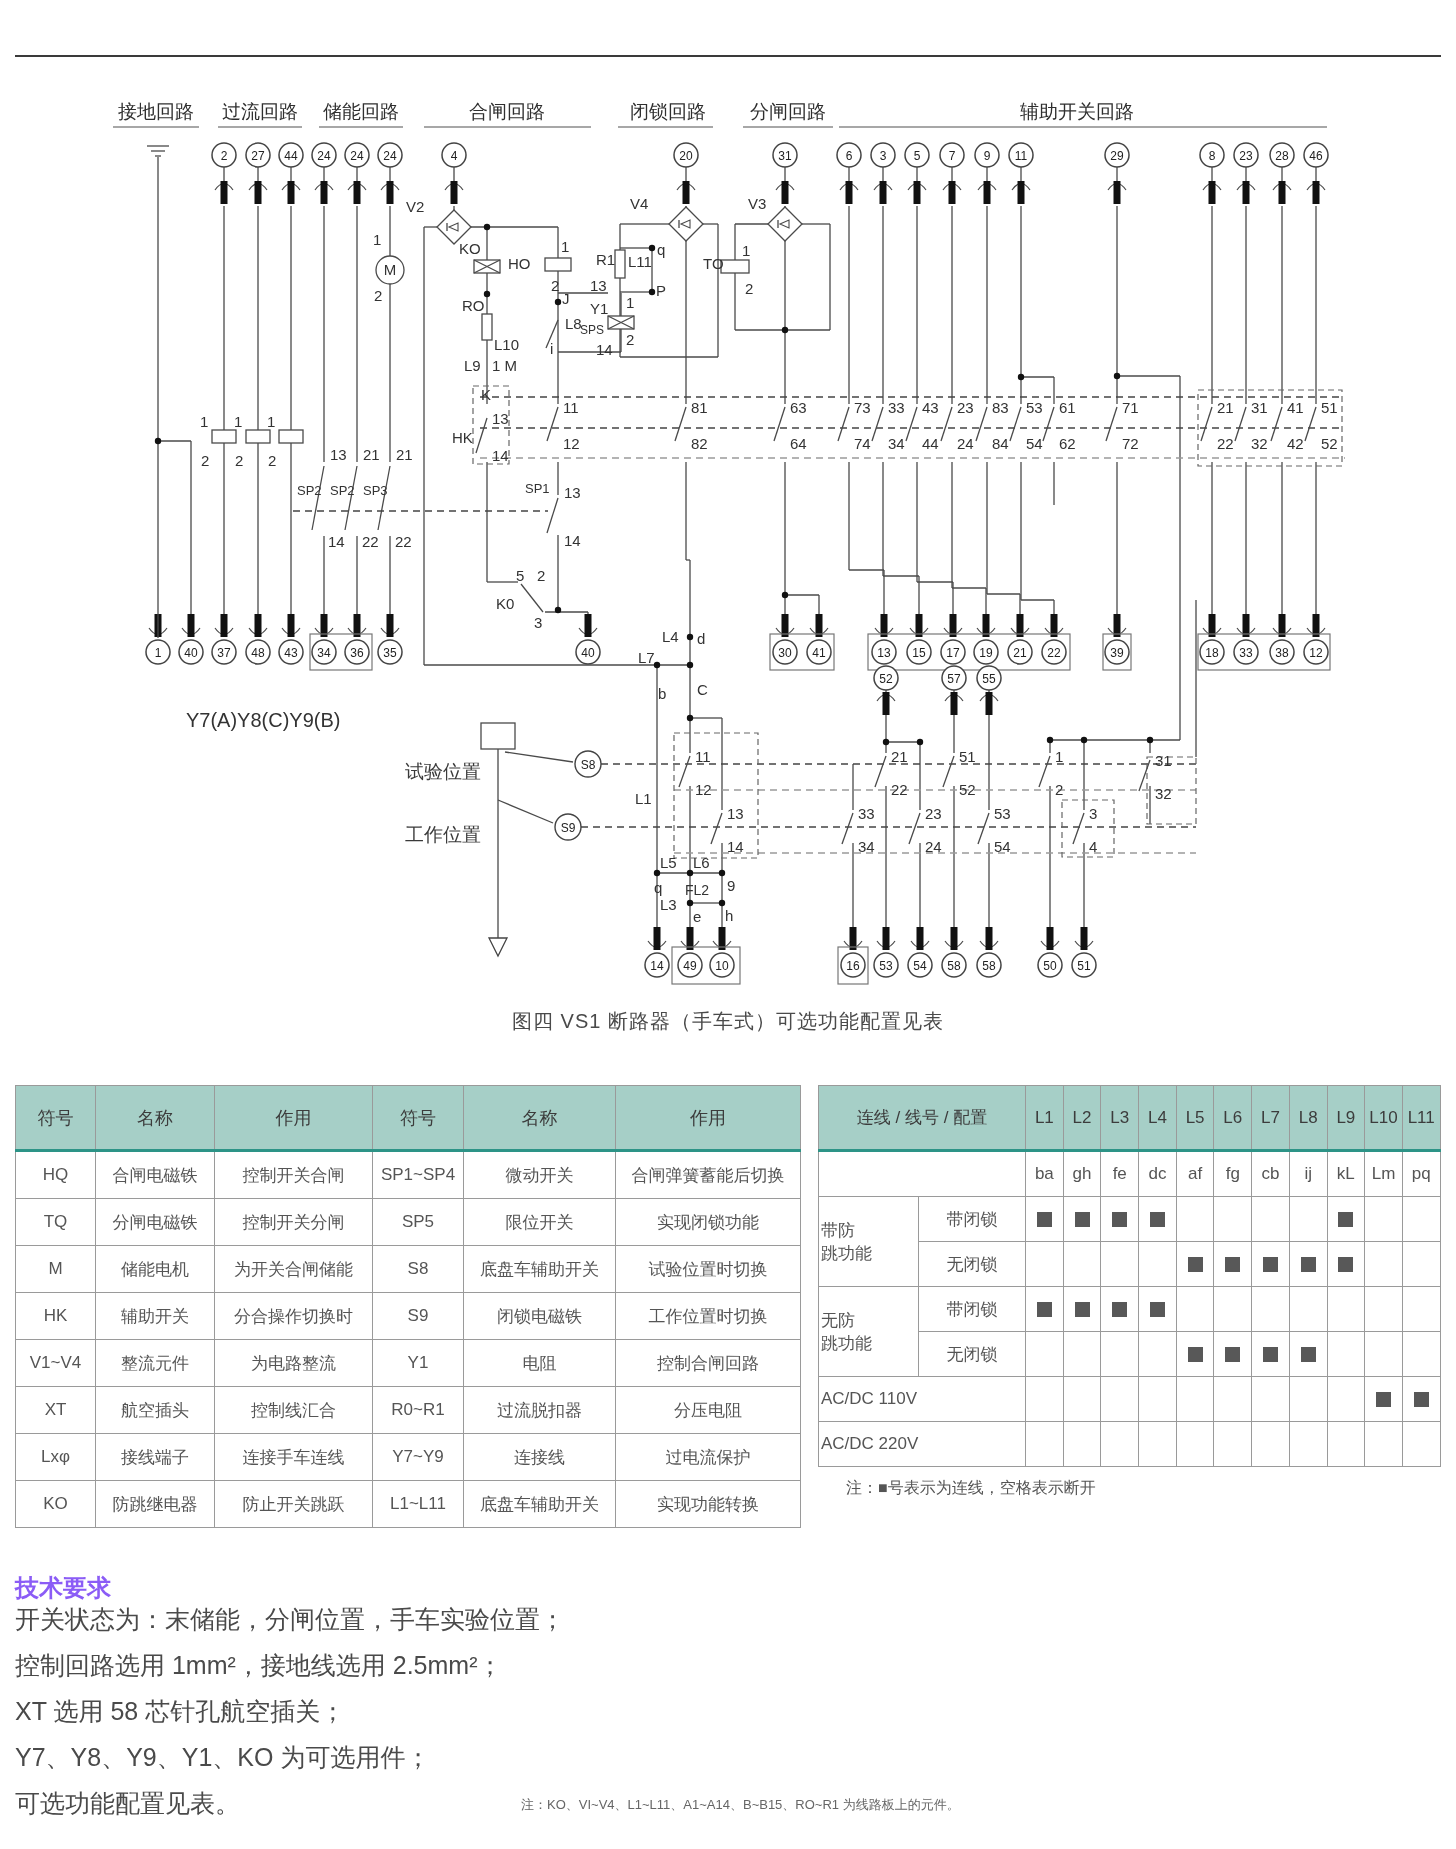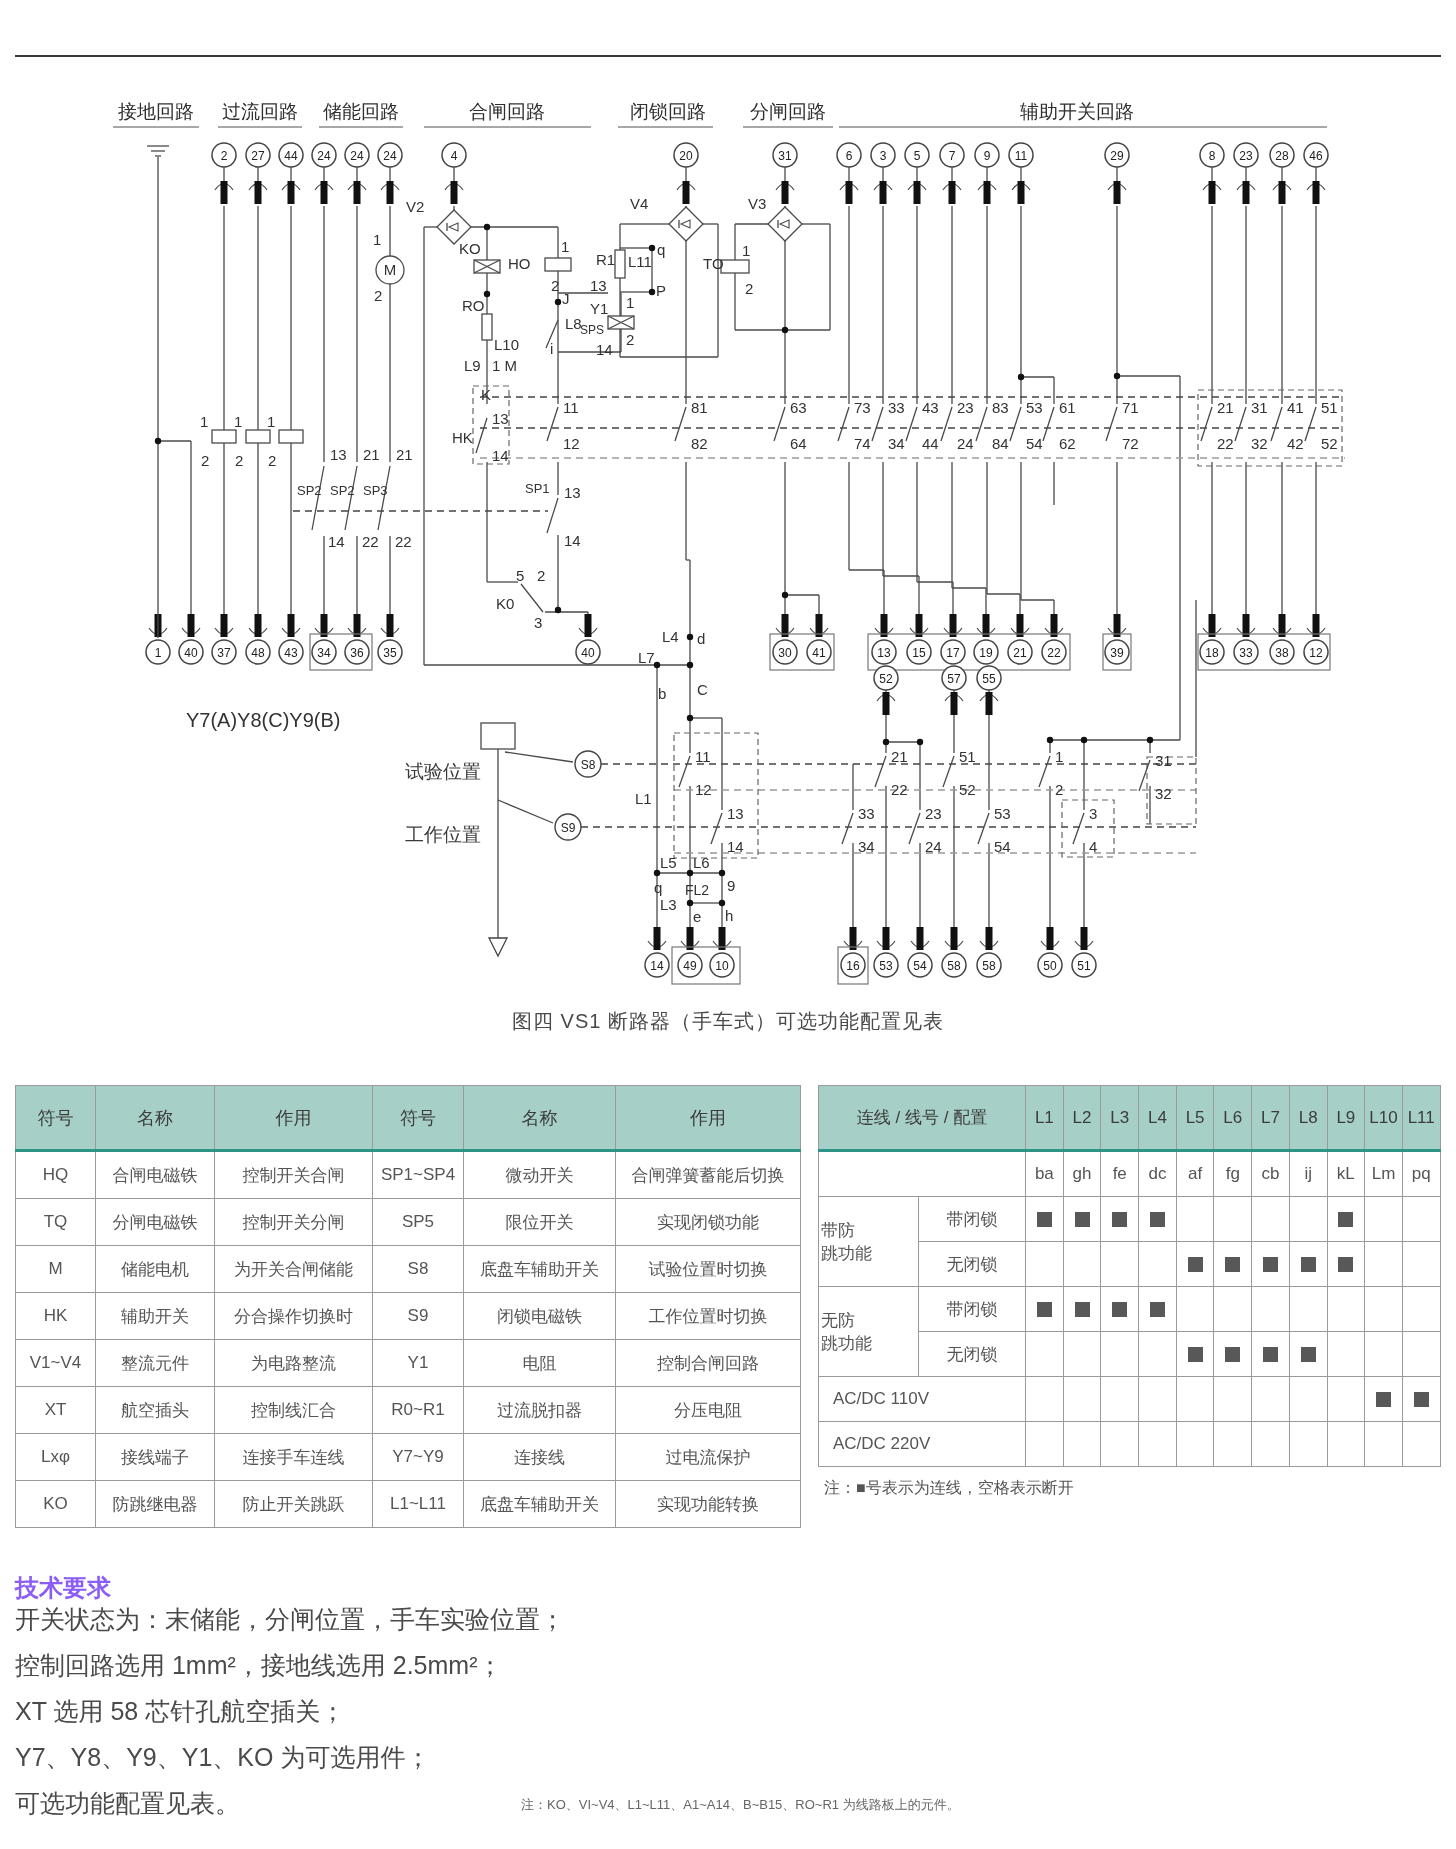--- a/index.html
+++ b/index.html
@@ -13,22 +13,22 @@
         font-size:17px;color:#555;padding:0 2px;overflow:hidden;}
   .tbl-head td{background:#a6cfc7;color:#3c3c3c;font-size:18px;border-bottom:3px solid #2d9487;}
   #left-table{position:absolute;left:15px;top:1085px;width:785px;}
   #left-table td{height:46px;}
   #left-table .tbl-head td{height:63px;}
   #right-table{position:absolute;left:818px;top:1085px;width:622px;}
   #right-table td{height:44px;font-size:17px;}
   #right-table .tbl-head td{height:63px;}
   .group-label{white-space:pre-line;text-align:left;}
   .mark{display:inline-block;width:15px;height:15px;background:#585858;vertical-align:middle;}
-  .pwr{text-align:left;padding-left:14px;}
-  .tbl-note{position:absolute;left:824px;top:1478px;font-size:16px;color:#555;}
+  .pwr{text-align:left;padding-left:2px;}
+  .tbl-note{position:absolute;left:846px;top:1478px;font-size:16px;color:#555;}
   .tech-title{position:absolute;left:15px;top:1572px;font-size:24px;font-weight:bold;color:#8b5cf6;}
   .tech-lines{position:absolute;left:15px;top:1596px;width:720px;font-size:25px;color:#4a4a4a;}
   .tech-lines div{height:46px;line-height:46px;}
   .bottom-note{position:absolute;left:521px;top:1796px;font-size:13px;color:#666;}
 </style>
 </head>
 <body>
 
 <div id="page">
   <div class="top-rule"></div>

